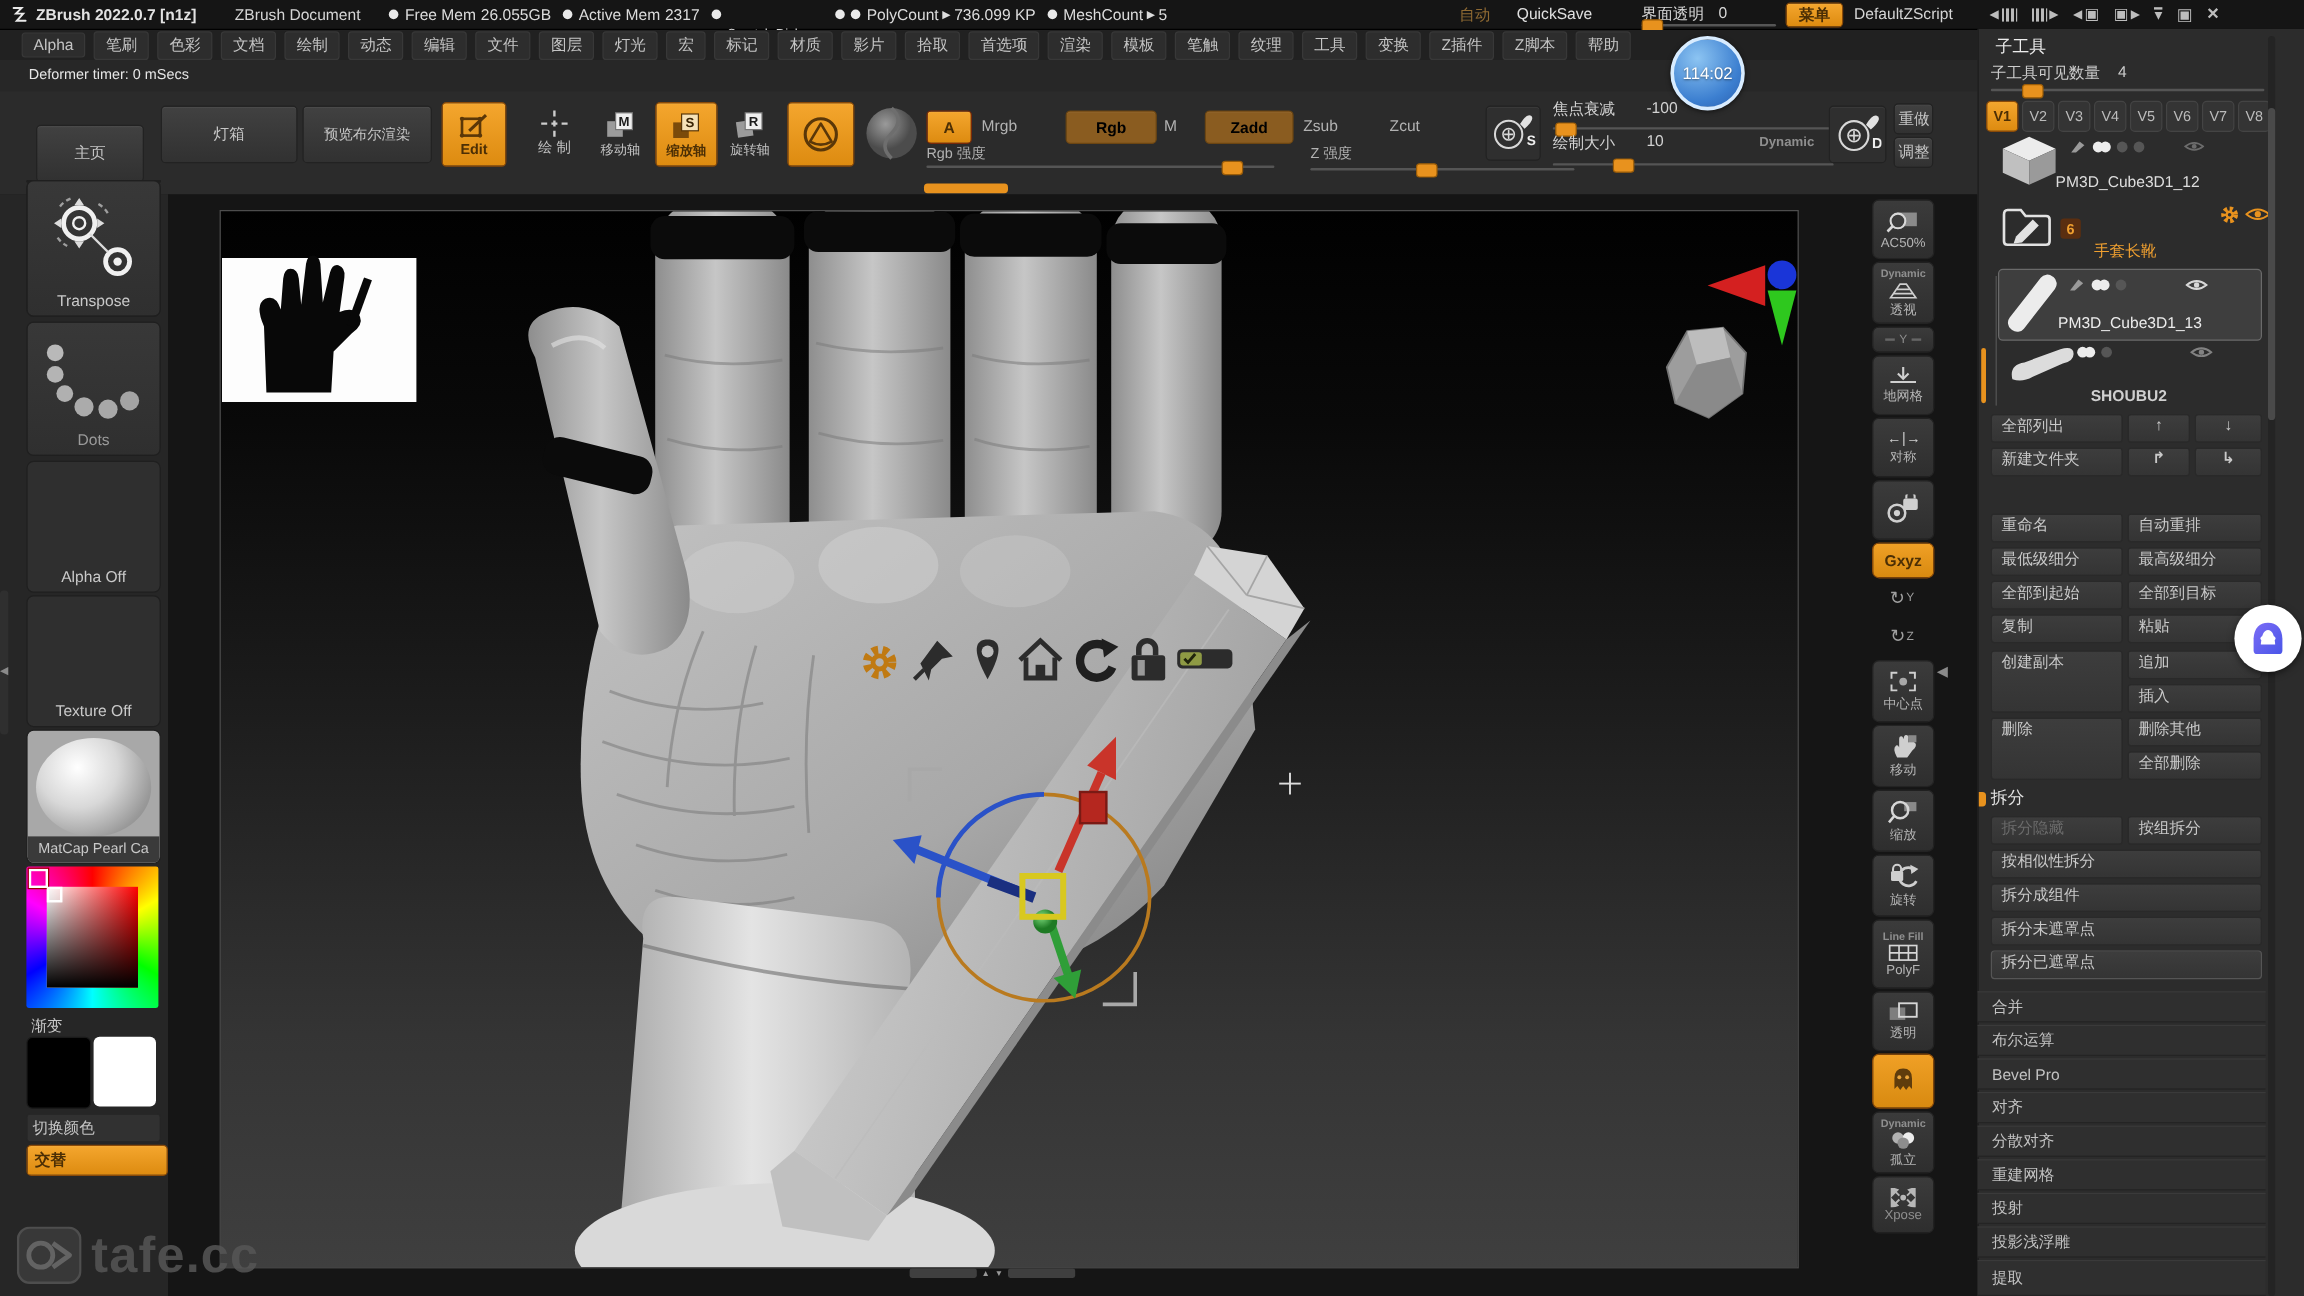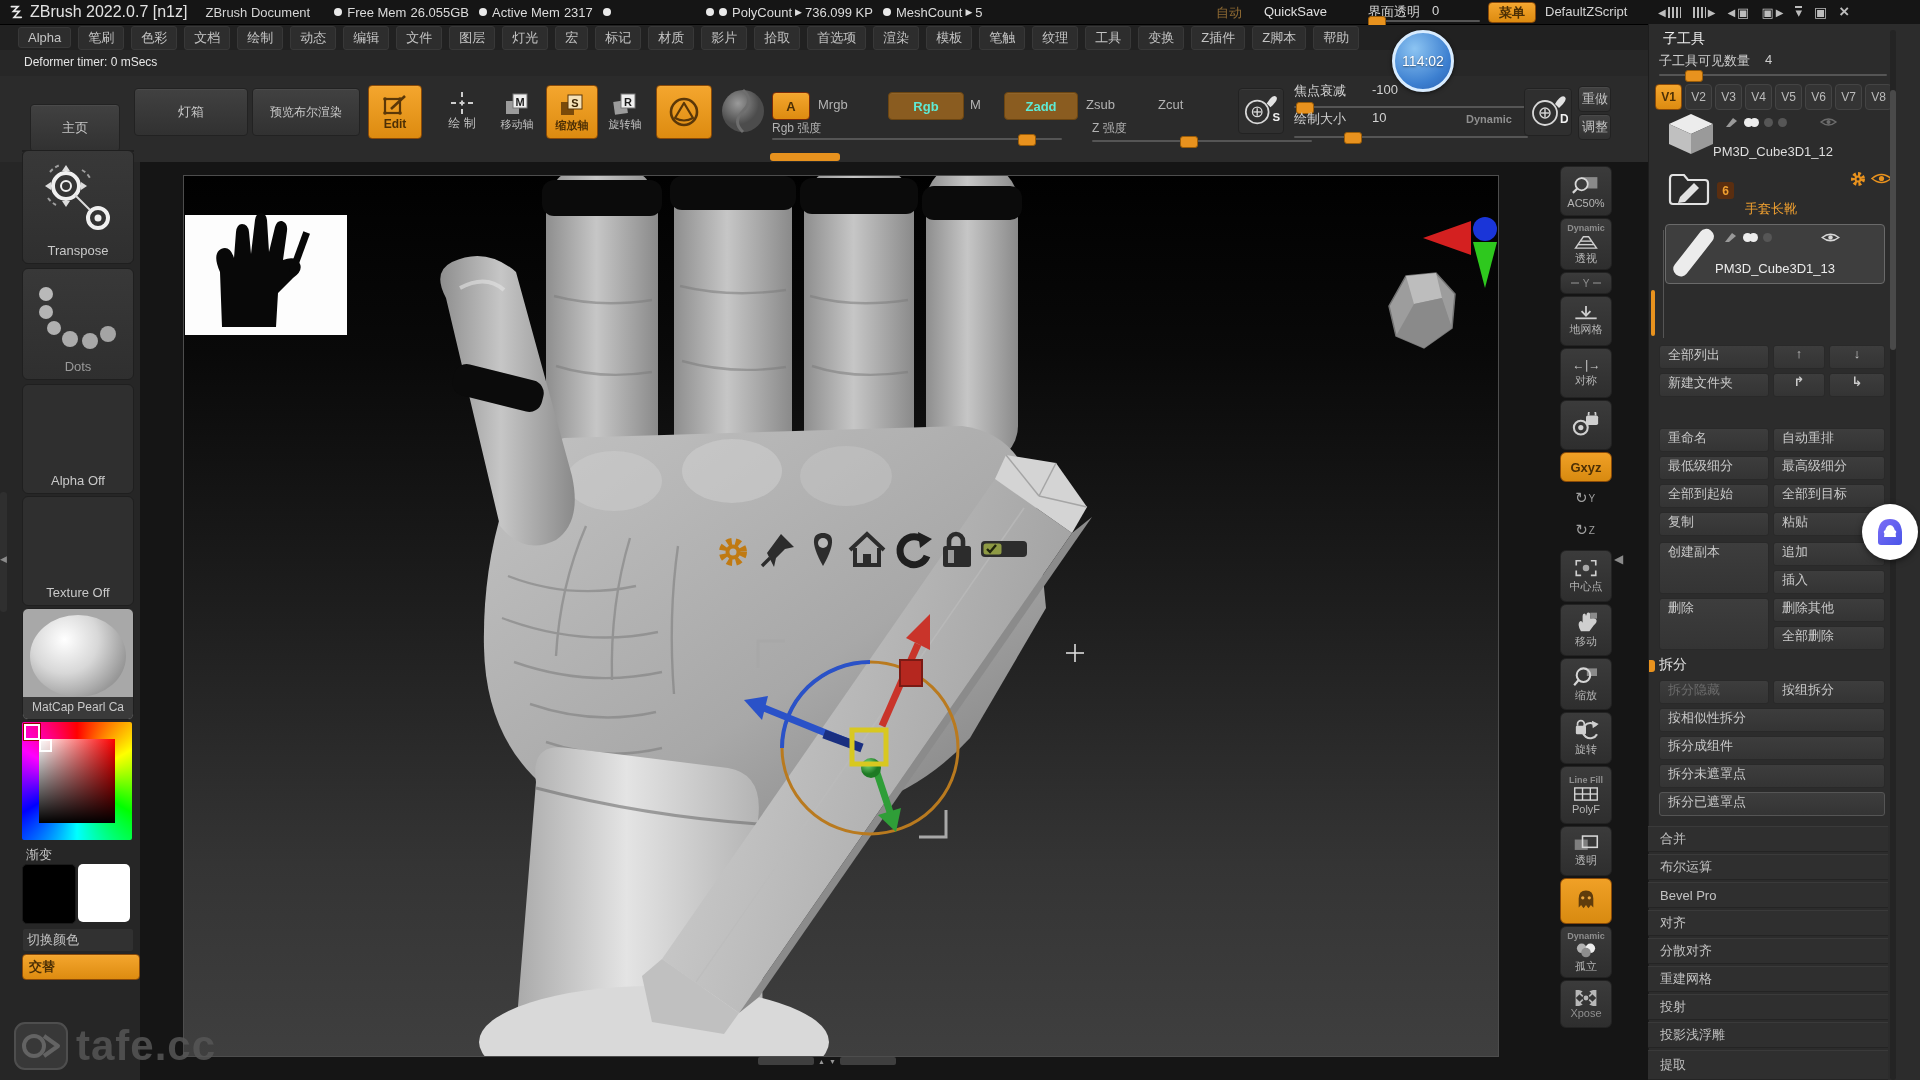--- a/index.html
+++ b/index.html
@@ -3,21 +3,21 @@
 <meta charset="utf-8">
 <style>
   html,body{margin:0;padding:0;background:#0c0c0c;font-family:"Liberation Sans","DejaVu Sans",sans-serif;}
   #root{position:relative;width:1920px;height:1080px;background:#262626;overflow:hidden;color:#c9c9c9;}
   .abs{position:absolute;}
   .row{display:flex;align-items:center;}
   
   .btn{background:linear-gradient(#414141,#313131);border:1px solid #222;border-radius:4px;color:#c6c6c6;
        display:flex;align-items:center;justify-content:center;font-size:13px;box-shadow:inset 0 1px 0 rgba(255,255,255,.05);}
   .btn.orange{background:linear-gradient(#f4a62e,#dd8b10);color:#4c2f05;font-weight:bold;border:1px solid #8a4a08;}
-  .btn.pressed{background:#8a5c20;color:#5eead4;border-color:#6b4512;font-weight:bold;}
+  .btn.pressed{background:#8a5c20;color:#000000;border-color:#6b4512;font-weight:bold;}
   .flatlbl{color:#b2b2b2;font-size:13px;}
   .sl{position:relative;height:3px;background:#555;border-radius:2px;}
   .sl i{position:absolute;top:-4px;width:16px;height:10px;background:#e8921e;border:1px solid #9a5c08;border-radius:3px;}
   .vstack{display:flex;flex-direction:column;align-items:center;justify-content:center;}
   
   .tile{position:absolute;left:22px;width:110px;background:linear-gradient(#383838,#2f2f2f);border:1px solid #1f1f1f;
         border-radius:6px;display:flex;flex-direction:column;align-items:center;justify-content:flex-end;overflow:hidden;}
   .tile .lbl{font-size:13px;color:#c9c9c9;padding:3px 0 5px;white-space:nowrap;}
   
   .rsb{position:absolute;left:1560px;width:50px;background:linear-gradient(#3b3b3b,#2e2e2e);border:1px solid #232323;
@@ -44,21 +44,21 @@
 </style>
 </head>
 <body>
 
 <div id="root">
 
   <div class="abs row" style="left:0;top:0;width:1920px;height:24px;background:#151515;border-bottom:1px solid #000;">
     <svg style="margin:0 6px 0 8px" width="16" height="16" viewBox="0 0 24 24">
       <path d="M5 4 L15 4 L8 11 L17 11 L9 20 L20 20" stroke="#e9e9e9" stroke-width="2.4" fill="none" stroke-linecap="round"></path>
     </svg>
-    <span style="font-size:16px;color:#e2e2e2;margin-right:18px;white-space:nowrap;">ZBrush 2022.0.7 [n1z]</span>
+    <span style="font-size:13px;color:#e2e2e2;margin-right:32px;white-space:nowrap;font-weight:bold;">ZBrush 2022.0.7 [n1z]</span>
     <span style="font-size:13px;color:#d5d5d5;margin-right:14px;white-space:nowrap;">ZBrush Document</span>
     <span class="dot"></span>
     <span style="font-size:13px;color:#dcdcdc;margin-right:4px;">Free Mem</span>
     <span style="font-size:13px;color:#dcdcdc;">26.055GB</span>
     <span class="dot"></span>
     <span style="font-size:13px;color:#dcdcdc;margin-right:4px;">Active Mem</span>
     <span style="font-size:13px;color:#dcdcdc;">2317</span>
     <span class="dot"></span>
     <span style="font-size:11px;color:#dcdcdc;margin-right:4px;margin-top:33px;">Scratch Disk</span>
     <span style="font-size:13px;color:#dcdcdc;margin-top:34px;">49</span>
@@ -740,20 +740,35 @@
         <span class="mini-dot" style="margin-left:-8px;"></span>
         <span class="mini-dot dim"></span>
         <svg width="19" height="11" viewBox="0 0 17 10" style="margin-left:44px;">
           <path d="M1 5 Q8.5 -1 16 5 Q8.5 11 1 5 Z" fill="none" stroke="#d8d8d8" stroke-width="1.4"></path>
             <circle cx="8.5" cy="5" r="2" fill="#d8d8d8"></circle>
           </svg>
       </div>
       <span style="position:absolute;left:0;right:0;top:36px;text-align:center;font-size:13px;color:#ececec;">PM3D_Cube3D1_13</span>
     </div>
 
+    <div class="abs" style="left:16px;top:262px;width:218px;height:54px;">
+      <svg width="58" height="34" viewBox="0 0 58 34" style="position:absolute;left:8px;top:0;">
+        <path d="M4 30 Q1 18 14 16 L44 5 Q55 2 55 9 Q55 15 46 17 L21 28 Q12 33 4 30 Z" fill="#dcdcdc"></path>
+        </svg>
+      <div class="row" style="position:absolute;left:66px;top:2px;gap:5px;">
+        <span class="mini-dot"></span>
+        <span class="mini-dot" style="margin-left:-8px;"></span>
+        <span class="mini-dot dim"></span>
+        <svg width="19" height="11" viewBox="0 0 17 10" style="margin-left:60px;opacity:.6;">
+          <path d="M1 5 Q8.5 -1 16 5 Q8.5 11 1 5 Z" fill="none" stroke="#bbb" stroke-width="1.4"></path>
+            <circle cx="8.5" cy="5" r="2" fill="#bbb"></circle>
+          </svg>
+      </div>
+      <span style="position:absolute;left:0;right:0;top:36px;text-align:center;font-size:13px;color:#cfcfcf;font-weight:bold;">SHOUBU2</span>
+    </div>
 
     <div class="pbtn" style="left:10px;top:321px;width:110px;height:24px;">
       <span>全部列出</span>
       </div>
     <div class="pbtn center" style="left:124px;top:321px;width:52px;height:24px;font-weight:bold;">
       <span>↑</span>
       </div>
     <div class="pbtn center" style="left:180px;top:321px;width:56px;height:24px;font-weight:bold;">
       <span>↓</span>
       </div>

